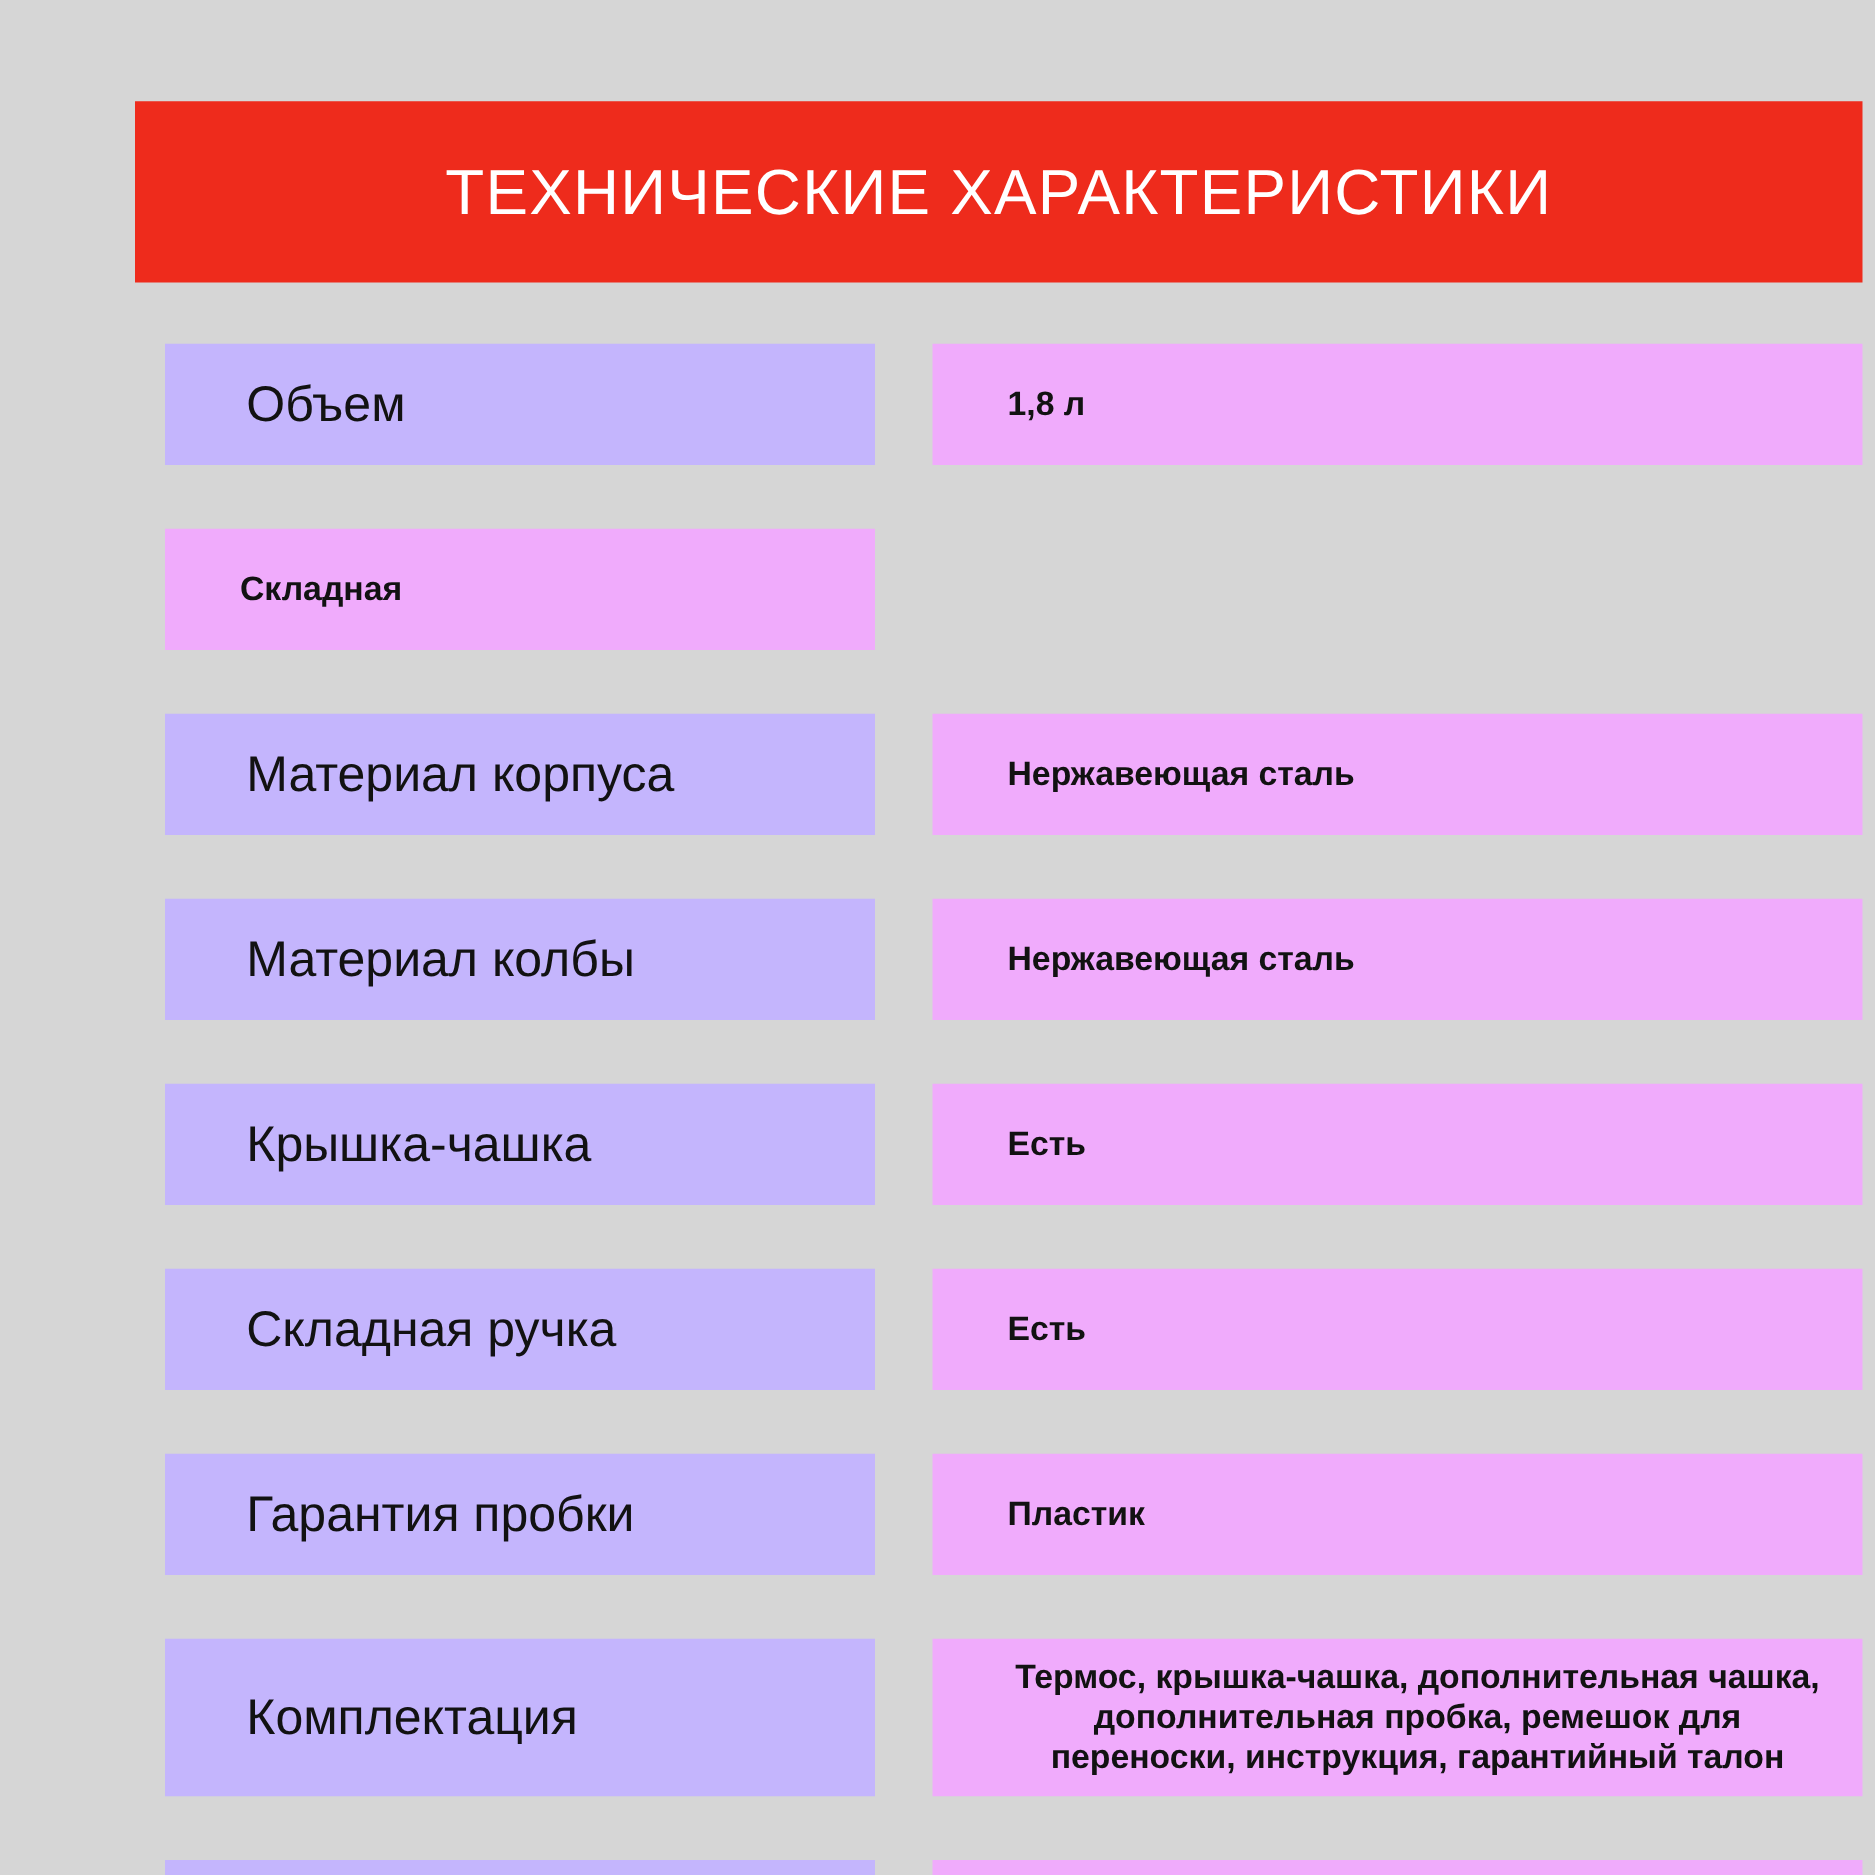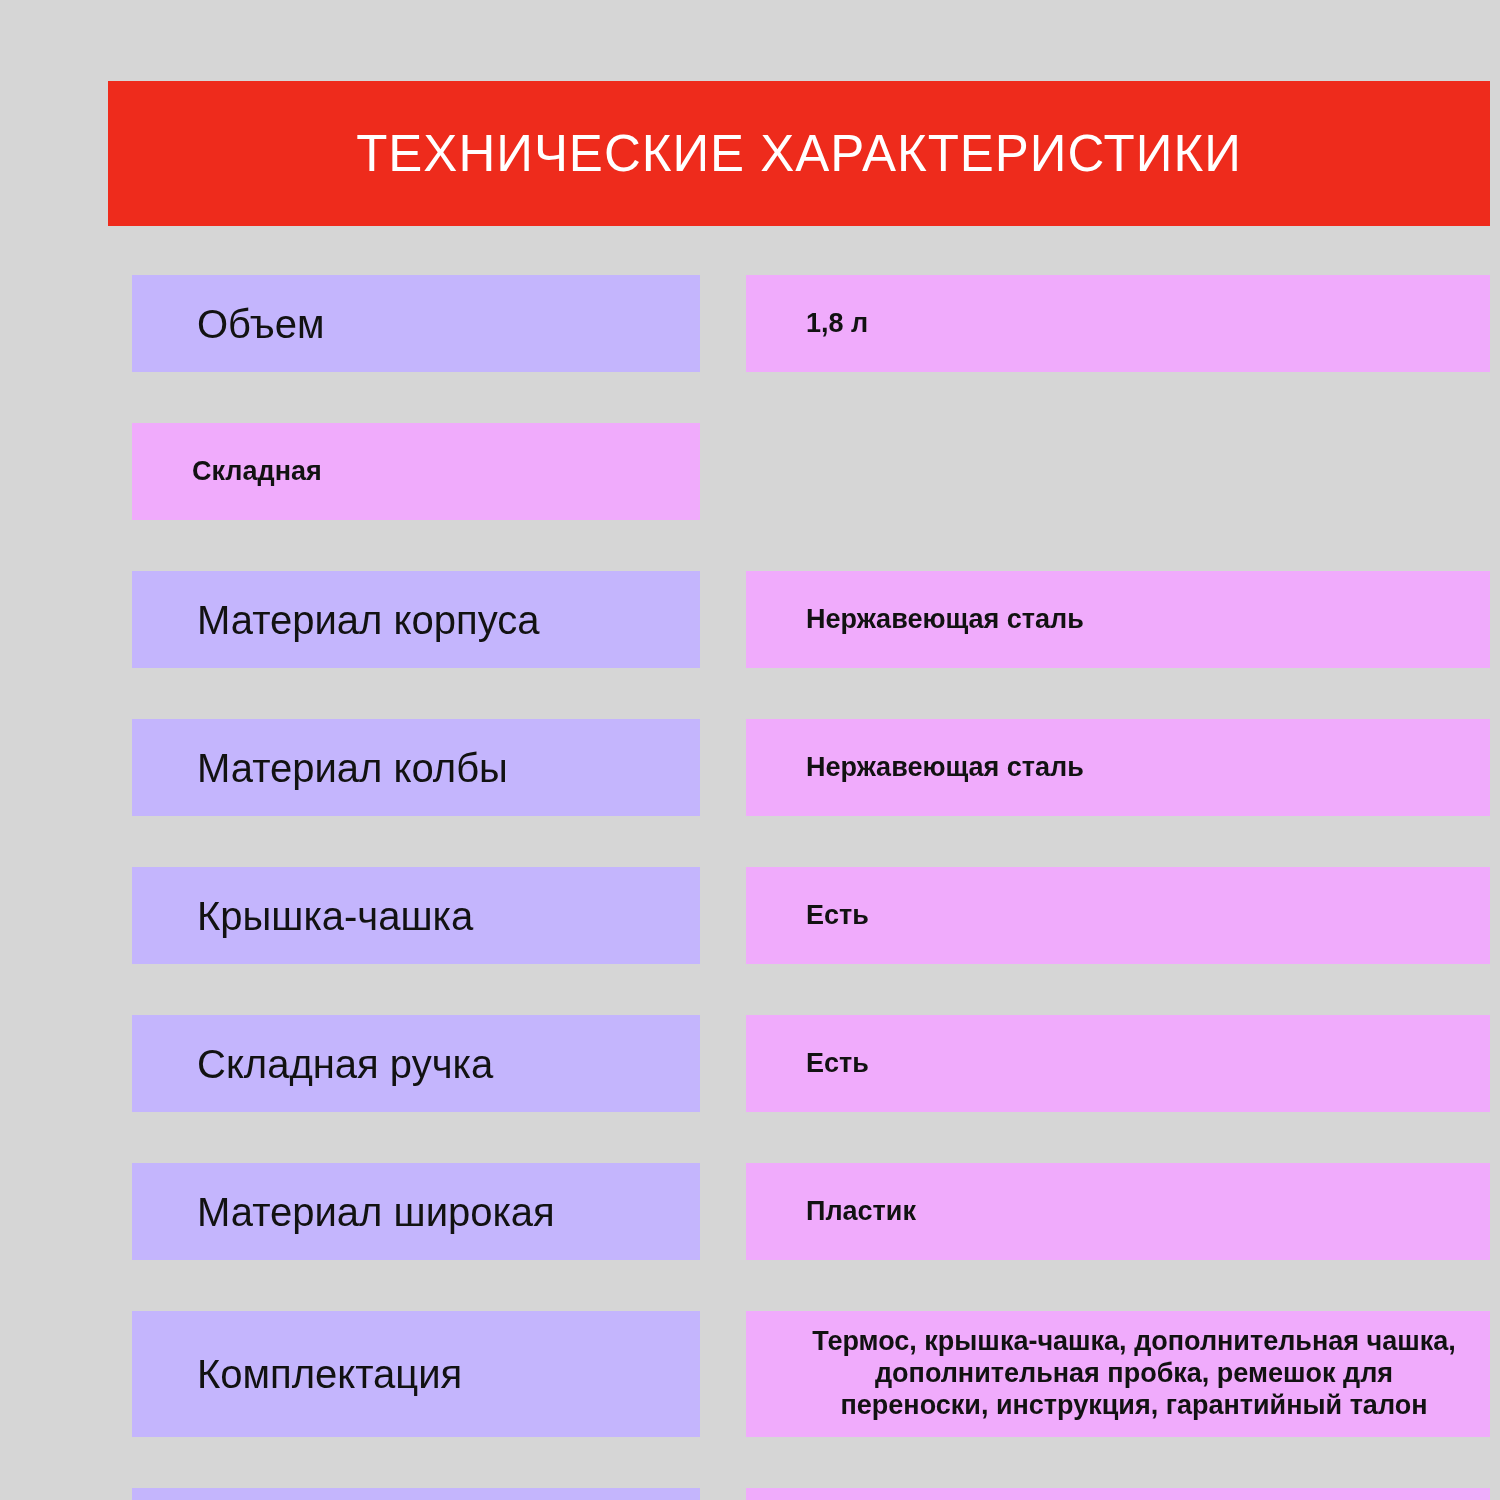--- a/index.html
+++ b/index.html
@@ -101,21 +101,21 @@
       <div class="cell cell-label">Крышка-чашка</div>
       <div class="cell cell-value">Есть</div>
     </div>
 
     <div class="spec-row">
       <div class="cell cell-label">Складная ручка</div>
       <div class="cell cell-value">Есть</div>
     </div>
 
     <div class="spec-row">
-      <div class="cell cell-label">Материал широкая</div>
+      <div class="cell cell-label">Гарантия пробки</div>
       <div class="cell cell-value">Пластик</div>
     </div>
 
     <div class="spec-row tall">
       <div class="cell cell-label">Комплектация</div>
       <div class="cell cell-value">Термос, крышка-чашка, дополнительная чашка, дополнительная пробка, ремешок для переноски, инструкция, гарантийный талон</div>
     </div>
 
     <div class="spec-row last">
       <div class="cell cell-label">Гарантия</div>

